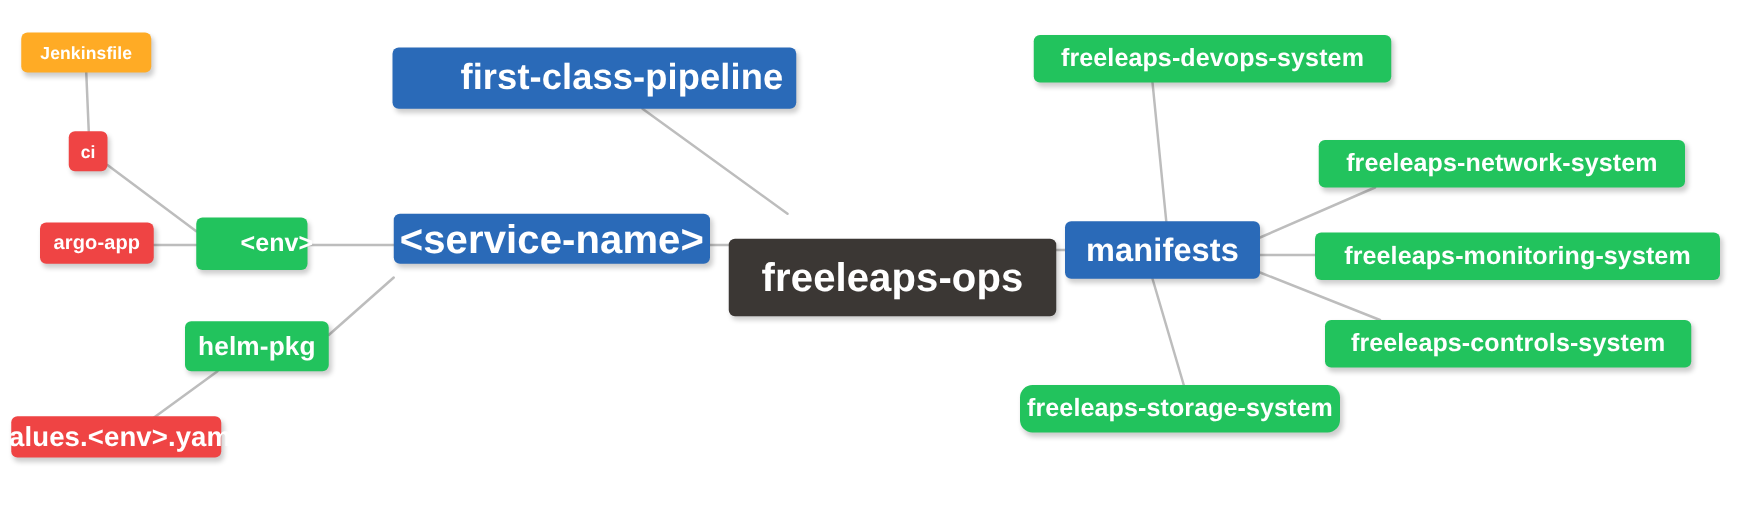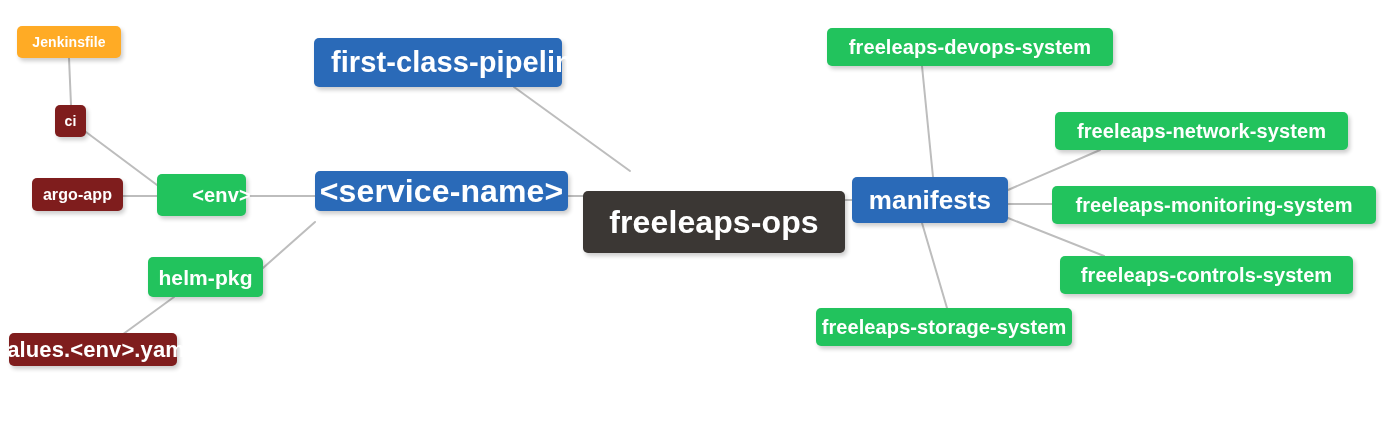--- a/index.html
+++ b/index.html
@@ -38,21 +38,21 @@
     color: #ffffff;
     white-space: nowrap;
     box-shadow: 2px 3px 4px rgba(0,0,0,0.20);
     line-height: 1;
     letter-spacing: 0.1px;
   }
   .node.root        { background: #3b3734; }
   .node.lvl-blue    { background: #2a6ab8; }
   .node.lvl-green   { background: #22c35d; }
   .node.lvl-orange  { background: #ffab25; }
-  .node.lvl-red     { background: #7f1d1d; align-items: center; }
+  .node.lvl-red     { background: #ef4444; align-items: center; }
 </style>
 </head>
 <body>
 
 <div id="mindmap-canvas">
   <svg id="edge-layer" viewBox="0 0 1390 421" width="1390" height="421">
       <line x1="69" y1="58" x2="71" y2="105" stroke="#bdbdbd" stroke-width="2" stroke-linecap="round"></line>
       <line x1="86" y1="132" x2="157" y2="185" stroke="#bdbdbd" stroke-width="2" stroke-linecap="round"></line>
       <line x1="123" y1="196" x2="157" y2="196" stroke="#bdbdbd" stroke-width="2" stroke-linecap="round"></line>
       <line x1="246" y1="196" x2="315" y2="196" stroke="#bdbdbd" stroke-width="2" stroke-linecap="round"></line>
@@ -79,21 +79,21 @@
       </div>
       <div class="node lvl-green" style="left: 157px; top: 174px; width: 89px; height: 42px; font-size: 20px; padding-left: 40px;">
         <span>&lt;env&gt;</span>
       </div>
       <div class="node lvl-green" style="left: 148px; top: 257px; width: 115px; height: 40px; font-size: 21px;">
         <span>helm-pkg</span>
       </div>
       <div class="node lvl-red" style="left: 9px; top: 333px; width: 168px; height: 33px; font-size: 22px;">
         <span>values.&lt;env&gt;.yaml</span>
       </div>
-      <div class="node lvl-blue" style="left: 314px; top: 38px; width: 248px; height: 49px; font-size: 29px; padding-left: 44px;">
+      <div class="node lvl-blue" style="left: 314px; top: 38px; width: 323px; height: 49px; font-size: 29px; padding-left: 44px;">
         <span>first-class-pipeline</span>
       </div>
       <div class="node lvl-blue" style="left: 315px; top: 171px; width: 253px; height: 40px; font-size: 32px;">
         <span>&lt;service-name&gt;</span>
       </div>
       <div class="node root" style="left: 583px; top: 171px; width: 262px; height: 62px; font-size: 32px; margin-top: 20px;">
         <span>freeleaps-ops</span>
       </div>
       <div class="node lvl-blue" style="left: 852px; top: 177px; width: 156px; height: 46px; font-size: 26px;">
         <span>manifests</span>
@@ -103,17 +103,17 @@
       </div>
       <div class="node lvl-green" style="left: 1055px; top: 112px; width: 293px; height: 38px; font-size: 20px;">
         <span>freeleaps-network-system</span>
       </div>
       <div class="node lvl-green" style="left: 1052px; top: 186px; width: 324px; height: 38px; font-size: 20px;">
         <span>freeleaps-monitoring-system</span>
       </div>
       <div class="node lvl-green" style="left: 1060px; top: 256px; width: 293px; height: 38px; font-size: 20px;">
         <span>freeleaps-controls-system</span>
       </div>
-      <div class="node lvl-green" style="left: 816px; top: 308px; width: 256px; height: 38px; font-size: 20px;">
+      <div class="node lvl-green" style="left: 816px; top: 308px; width: 256px; height: 38px; font-size: 20px; border-radius: 10px;">
         <span>freeleaps-storage-system</span>
       </div>
     </div>
 </div>
 
 </body></html>

